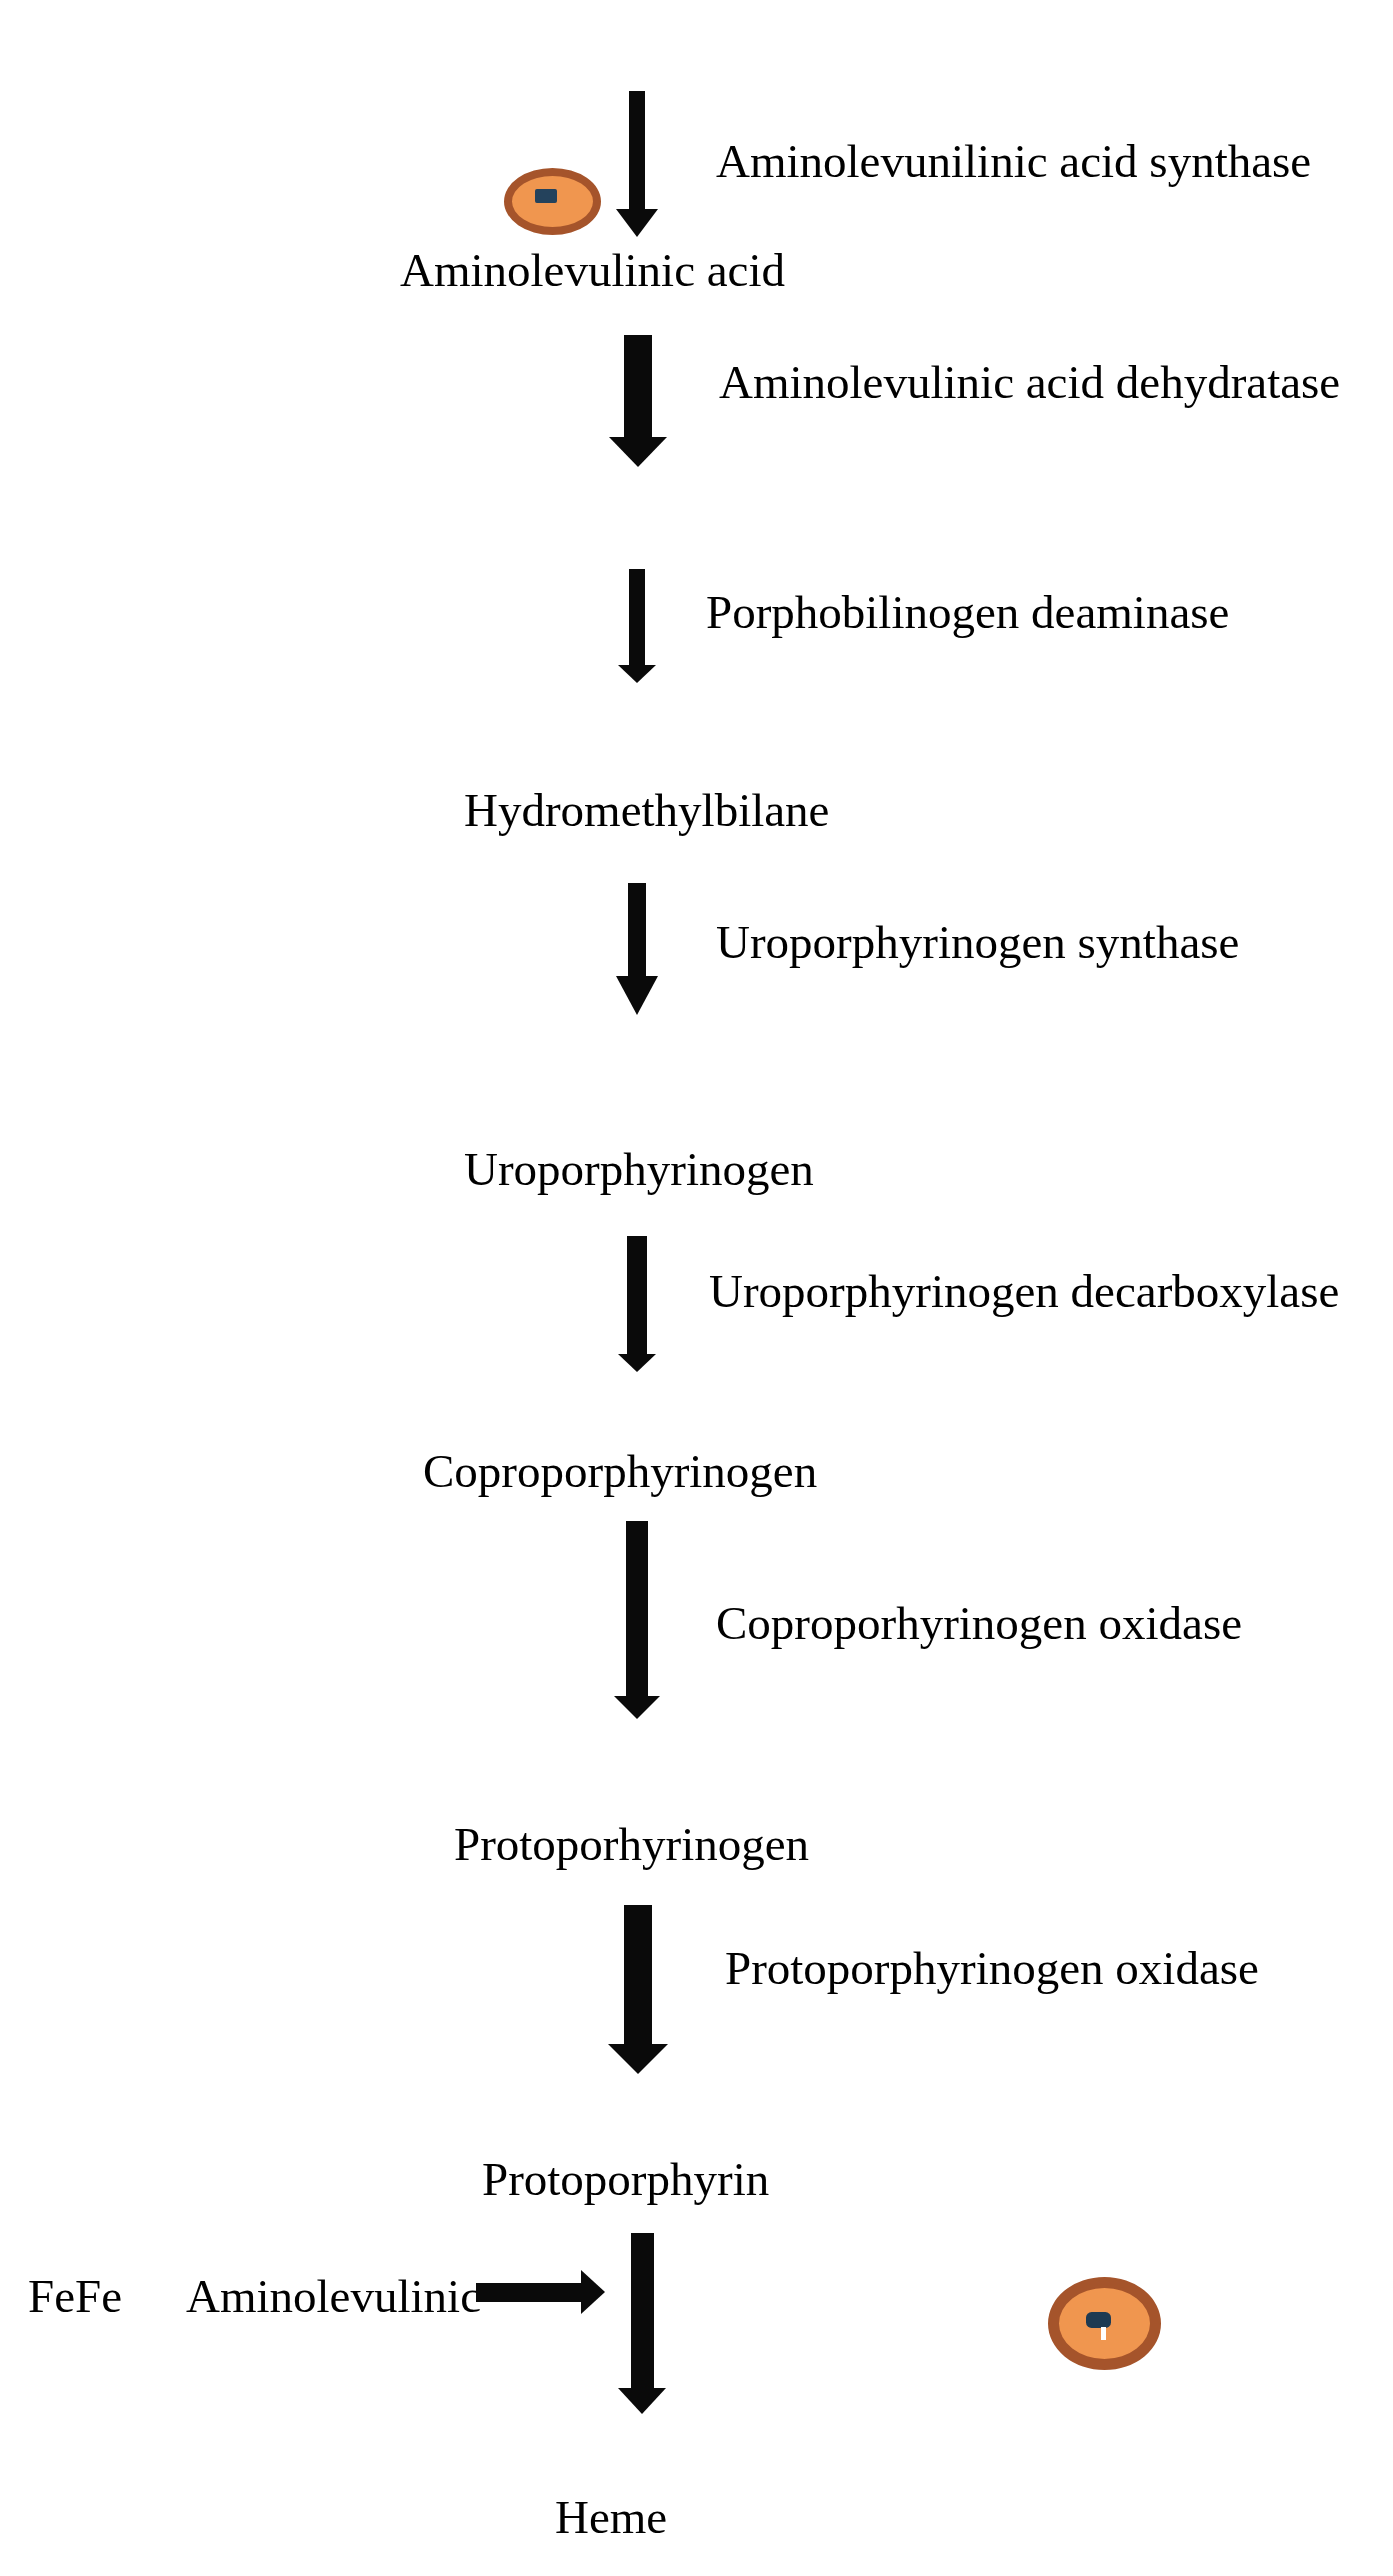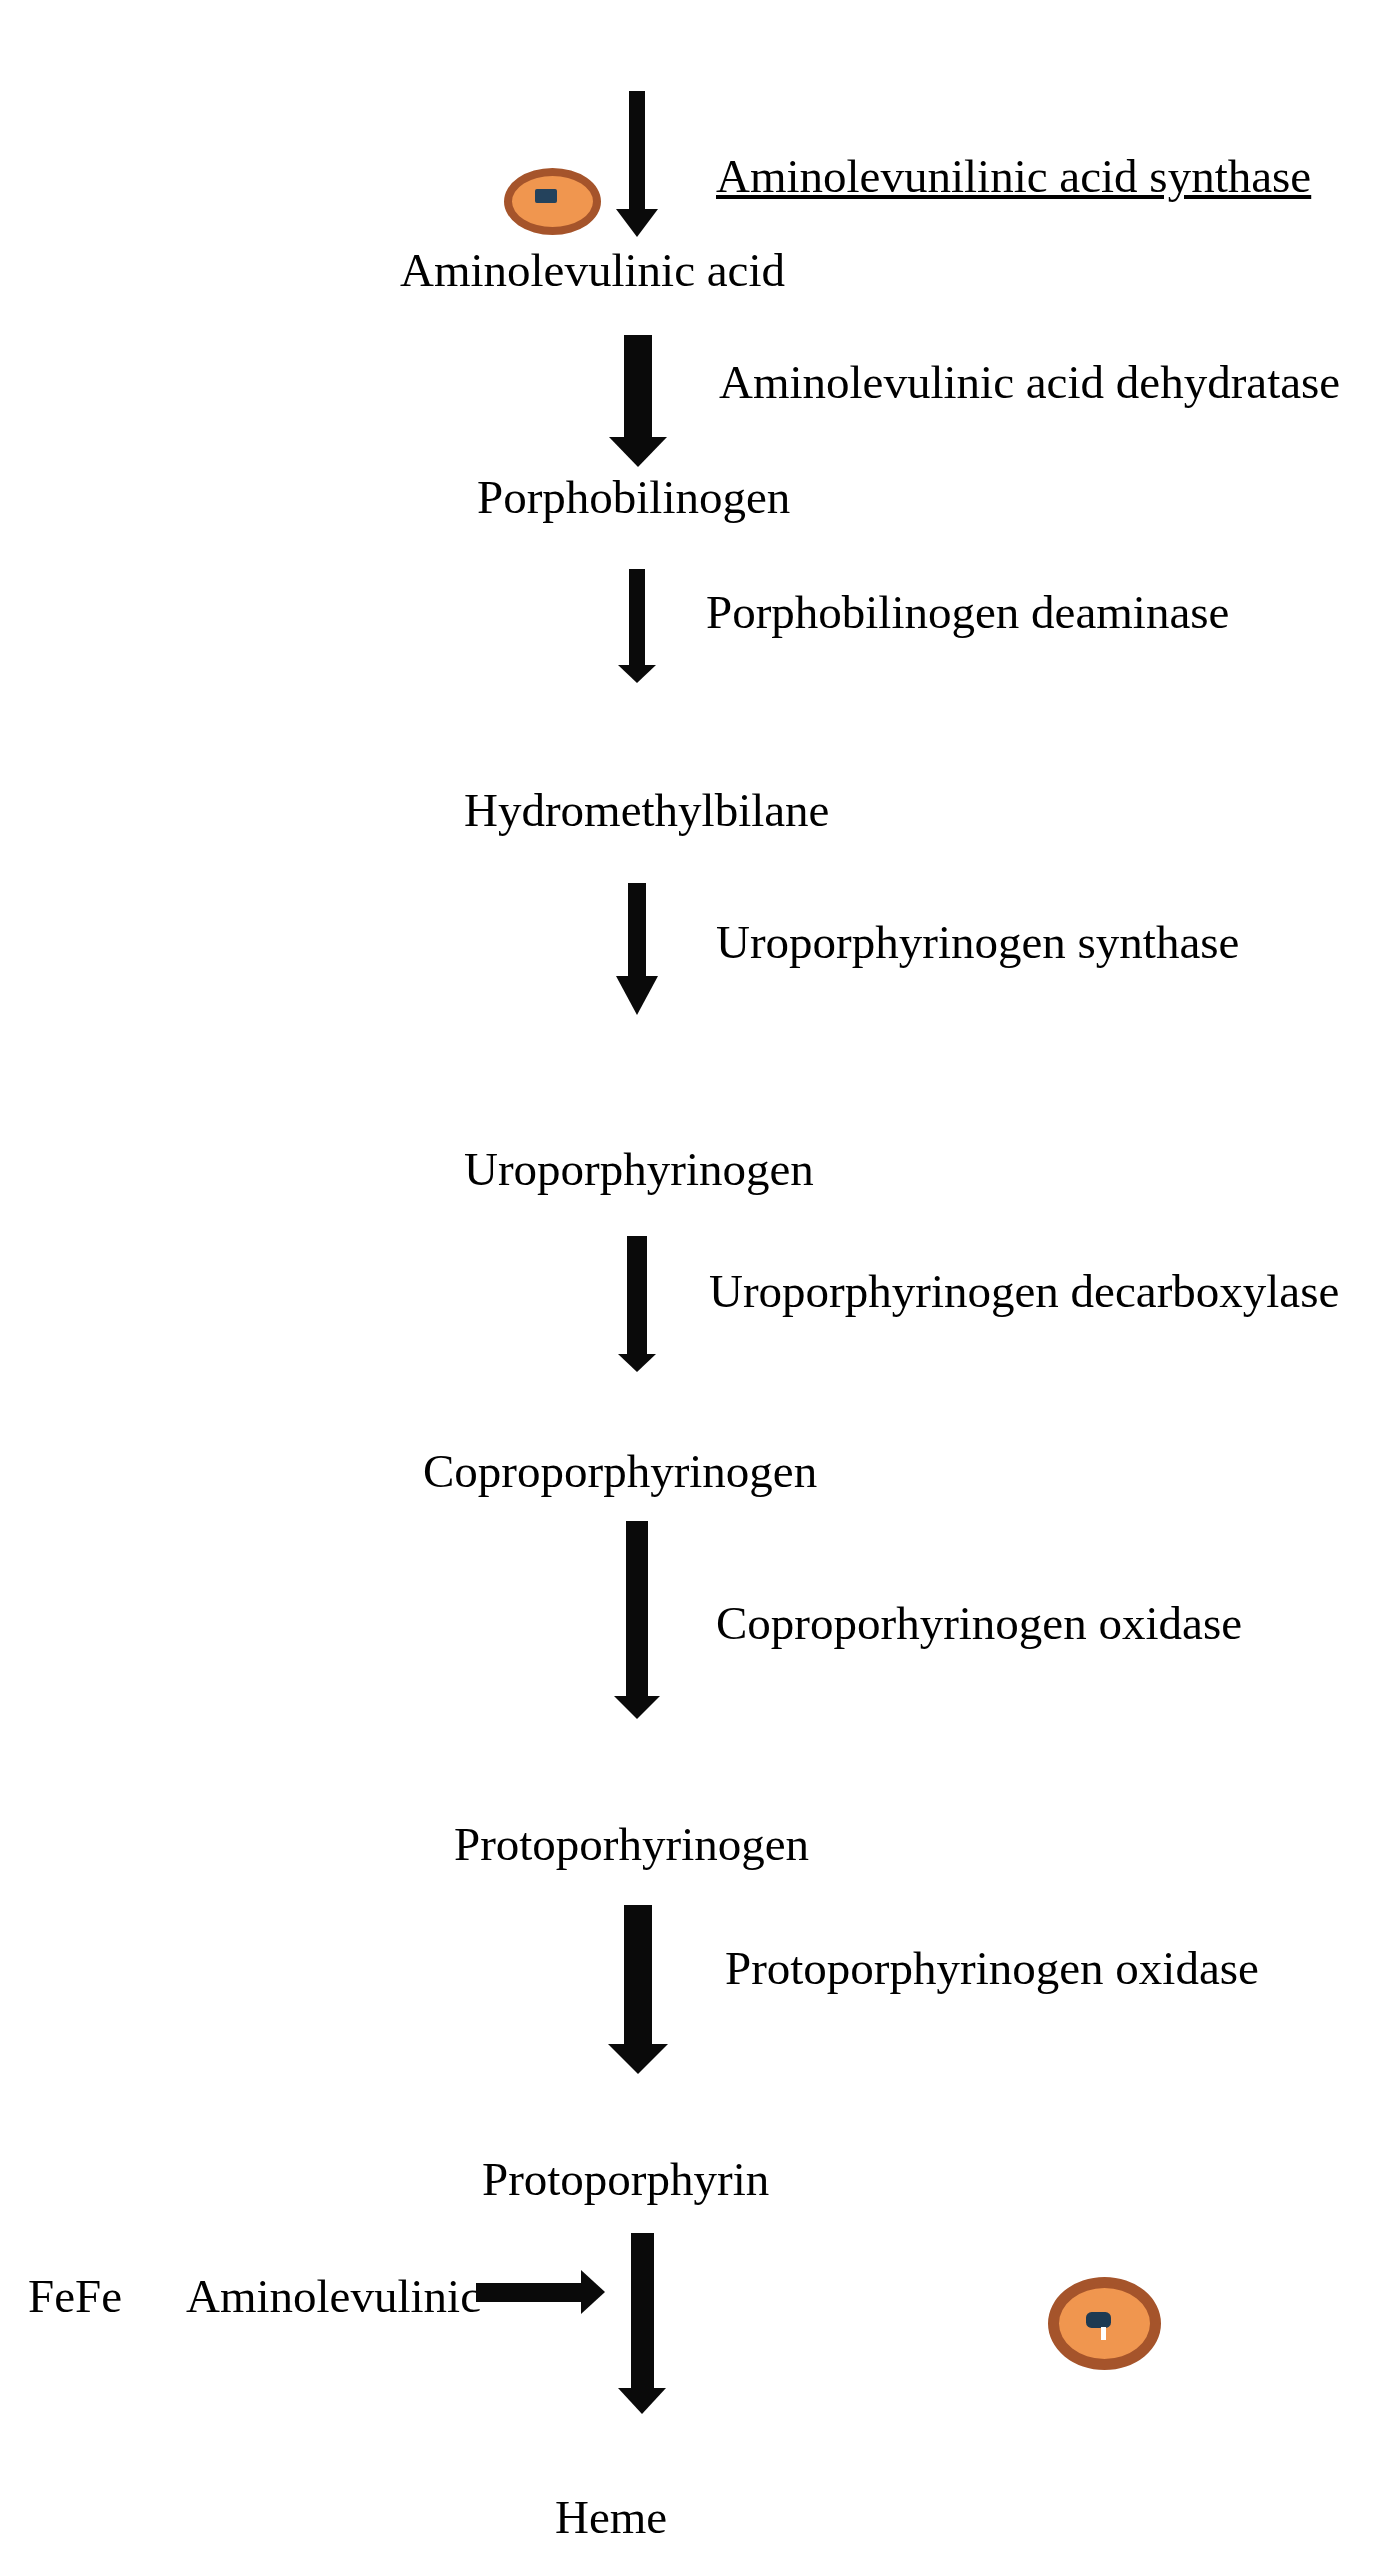--- a/index.html
+++ b/index.html
@@ -12,21 +12,21 @@
   .n0{left:394px;top:27px;}
   .n1{left:400px;top:247px;}
   .n2{left:477px;top:474px;}
   .n3{left:464px;top:787px;text-align:right;}
   .n4{left:464px;top:1146px;}
   .n5{left:423px;top:1448px;}
   .n6{left:454px;top:1821px;}
   .n7{left:482px;top:2156px;}
   .n8{left:555px;top:2494px;}
   
-  .e0{left:716px;top:153px;text-decoration:underline;}
+  .e0{left:716px;top:138px;}
   .e1{left:719px;top:359px;font-family:Liberation Serif, serif;}
   .e2{left:706px;top:589px;}
   .e3{left:716px;top:919px;}
   .e4{left:709px;top:1268px;}
   .e5{left:716px;top:1600px;}
   .e6{left:725px;top:1945px;}
   .fefe{left:28px;top:2273px;}
   .ferro{left:186px;top:2273px;}
   
   .arrow{position:absolute;display:flex;flex-direction:column;align-items:center;}
@@ -52,21 +52,20 @@
   .nucleus-top{position:absolute;left:535px;top:189px;width:22px;height:14px;background:#24425C;border-radius:1.9px;}
   .nucleus-bottom{position:absolute;left:1086px;top:2312px;width:25px;height:16px;background:#1E3A52;border-radius:5.6px;}
   .nucleus-stem{position:absolute;left:1101px;top:2327px;width:4.6px;height:13px;background:#FFFFFF;}
 </style>
 </head>
 <body>
 
 <div class="canvas">
 
   <div class="lbl n1">Aminolevulinic acid</div>
-  <div class="lbl n2">Porphobilinogen</div>
   <div class="lbl n3">Hydromethylbilane</div>
   <div class="lbl n4">Uroporphyrinogen</div>
   <div class="lbl n5">Coproporphyrinogen</div>
   <div class="lbl n6">Protoporhyrinogen</div>
   <div class="lbl n7">Protoporphyrin</div>
   <div class="lbl n8">Heme</div>
 
   <div class="lbl e0">Aminolevunilinic acid synthase</div>
   <div class="lbl e1">Aminolevulinic acid dehydratase</div>
   <div class="lbl e2">Porphobilinogen deaminase</div>

